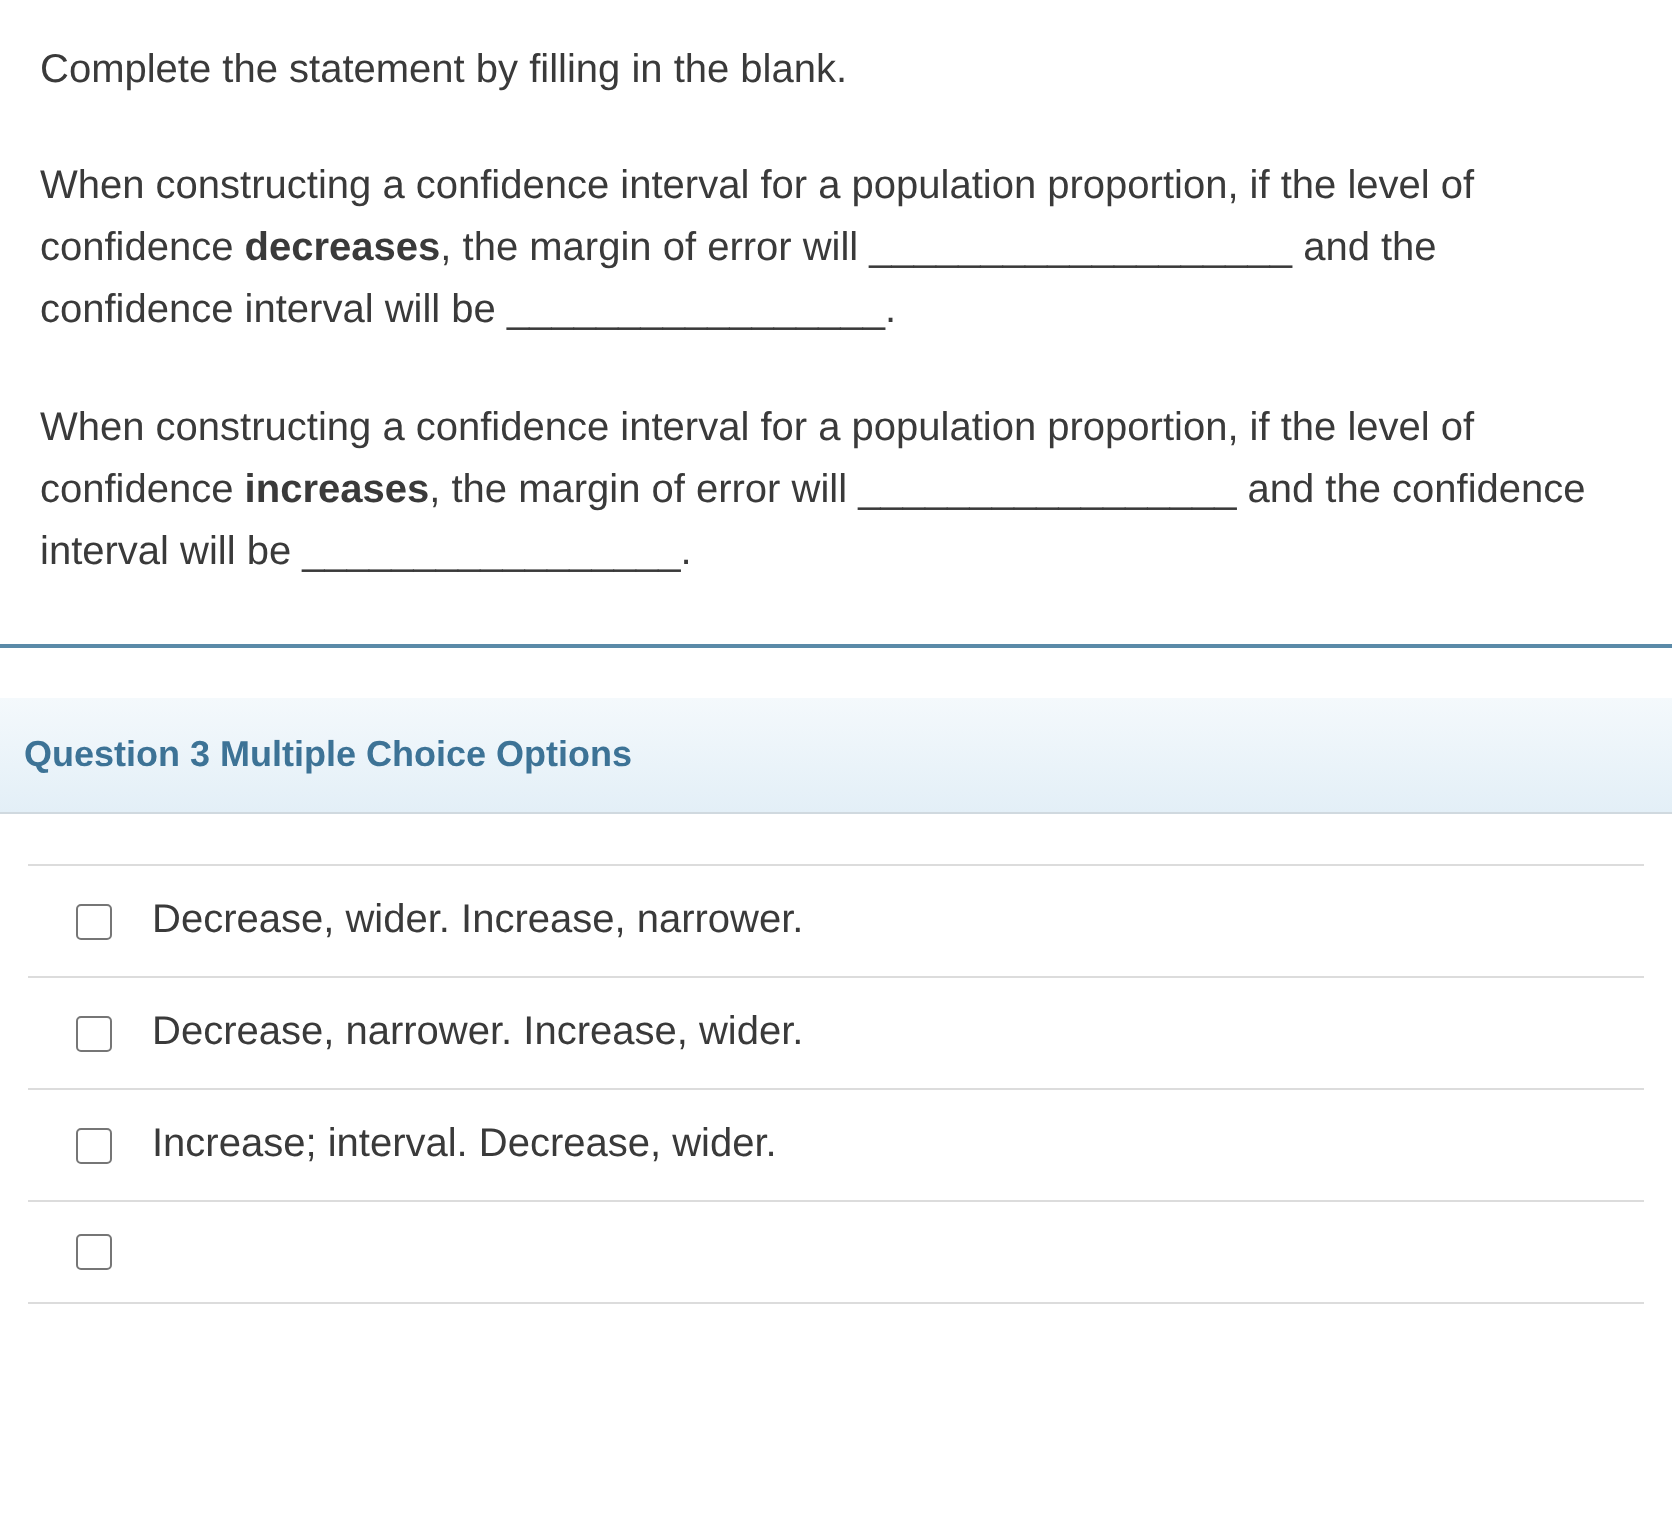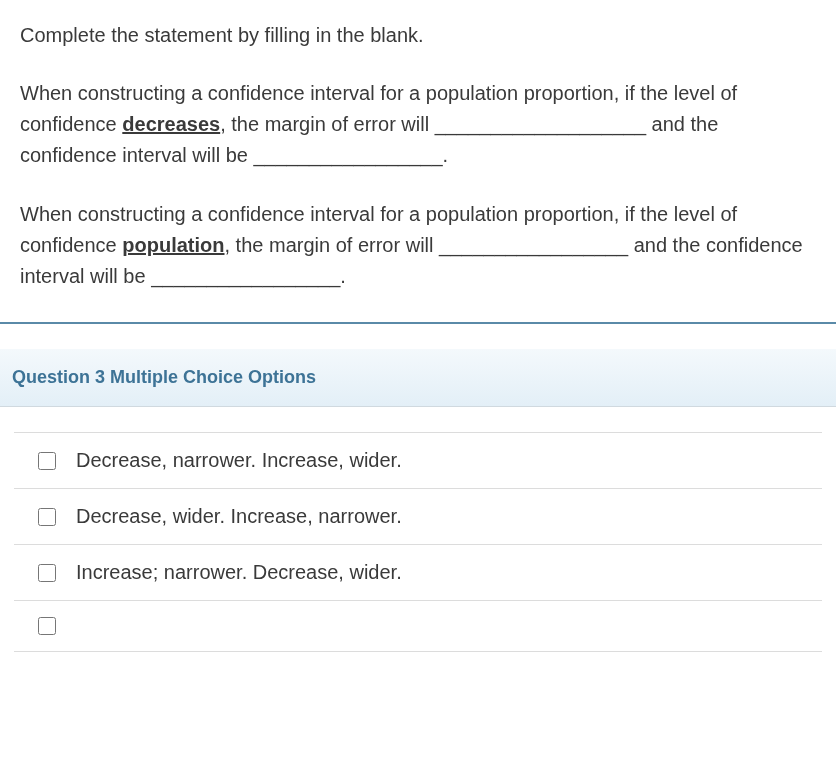--- a/index.html
+++ b/index.html
@@ -23,21 +23,20 @@
     }
     .paragraph {
       margin-bottom: 28px;
       line-height: 1.55;
     }
     .paragraph:last-child {
       margin-bottom: 0;
     }
     .bold {
       font-weight: bold;
-      text-decoration: underline;
     }
     .divider {
       height: 2px;
       background: #5a8aa8;
       width: 100%;
     }
     .options-header {
       background: linear-gradient(to bottom, #f4f9fc 0%, #e3eff7 100%);
       padding: 18px 12px;
       color: #3d7396;
@@ -74,37 +73,37 @@
 <body>
 
 <div class="question-content">
   <p class="instruction">Complete the statement by filling in the blank.</p>
 
   <p class="paragraph">
     <span>When constructing a confidence interval for a population proportion, if the level of confidence </span><span class="bold">decreases</span><span>, the margin of error will ___________________ and the confidence interval will be _________________.</span>
   </p>
 
   <p class="paragraph">
-    <span>When constructing a confidence interval for a population proportion, if the level of confidence </span><span class="bold">population</span><span>, the margin of error will _________________ and the confidence interval will be _________________.</span>
+    <span>When constructing a confidence interval for a population proportion, if the level of confidence </span><span class="bold">increases</span><span>, the margin of error will _________________ and the confidence interval will be _________________.</span>
   </p>
 </div>
 
 <div class="divider"></div>
 
 <div class="options-header">Question 3 Multiple Choice Options</div>
 
 <div class="options-container">
   <div class="option-row">
     <input type="checkbox" class="checkbox" style="">
+    <span class="option-label">Decrease, wider. Increase, narrower.</span>
+  </div>
+  <div class="option-row">
+    <input type="checkbox" class="checkbox" style="">
     <span class="option-label">Decrease, narrower. Increase, wider.</span>
   </div>
   <div class="option-row">
     <input type="checkbox" class="checkbox" style="">
-    <span class="option-label">Decrease, wider. Increase, narrower.</span>
-  </div>
-  <div class="option-row">
-    <input type="checkbox" class="checkbox" style="">
-    <span class="option-label">Increase; narrower. Decrease, wider.</span>
+    <span class="option-label">Increase; interval. Decrease, wider.</span>
   </div>
   <div class="option-row">
     <input type="checkbox" class="checkbox" style="">
   </div>
 </div>
 
 </body></html>

